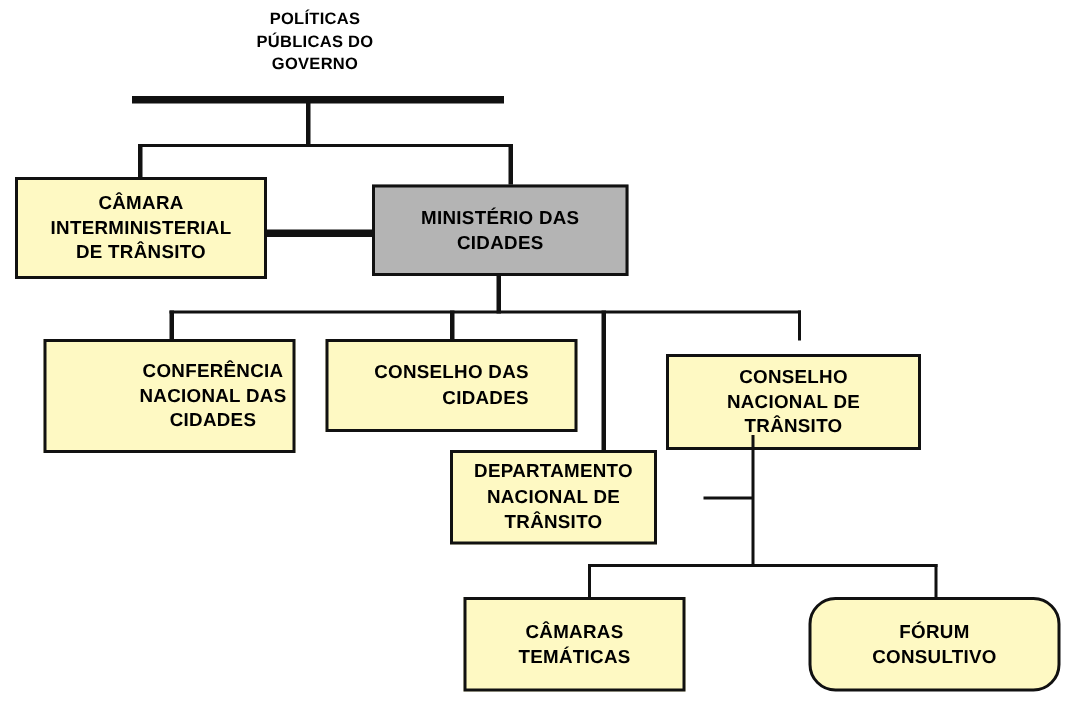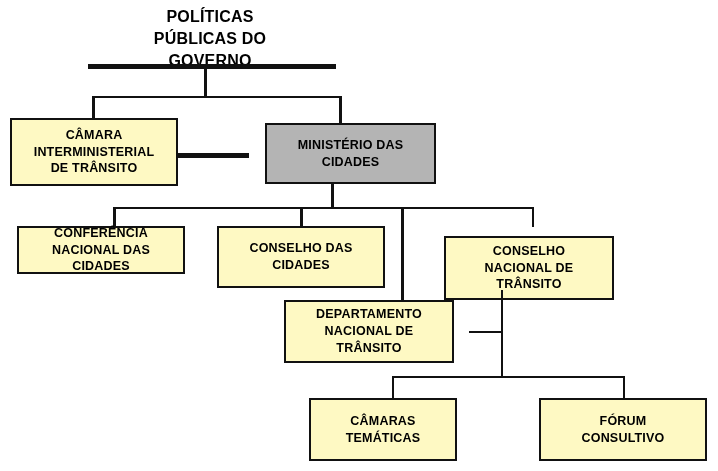--- a/index.html
+++ b/index.html
@@ -36,21 +36,21 @@
   .node .label {
     display: block;
     padding: 0 4px;
     white-space: pre-line;
   }
   .root-title {
     position: absolute;
     text-align: center;
     color: #000000;
     font-weight: bold;
-    font-size: 16px;
+    font-size: 11px;
     line-height: 1.36;
     letter-spacing: 0.2px;
     white-space: pre-line;
   }
   .conn {
     position: absolute;
     background: #111111;
   }
   .conn.h { height: 2px; }
   .conn.v { width: 2px; }
@@ -77,73 +77,73 @@
   <div class="conn thick-v" style="left:339px; top:96px; height:28px;"></div>
 
   <div class="node" style="left:10px; top:118px; width:168px; height:68px;">
     <span class="label">CÂMARA
 INTERMINISTERIAL
 DE TRÂNSITO</span>
   </div>
 
   <div class="conn thick-h" style="left:177px; top:153px; width:72px;"></div>
 
-  <div class="node shaded" style="left:265px; top:123px; width:171px; height:61px;">
+  <div class="node shaded" style="left:248px; top:123px; width:171px; height:61px;">
     <span class="label">MINISTÉRIO DAS
 CIDADES</span>
   </div>
 
   <div class="conn thick-v" style="left:331px; top:184px; height:25px;"></div>
 
   <div class="conn h" style="left:113px; top:207px; width:421px;"></div>
 
   <div class="conn thick-v" style="left:113px; top:207px; height:20px;"></div>
 
   <div class="conn thick-v" style="left:300px; top:207px; height:20px;"></div>
 
   <div class="conn thick-v" style="left:401px; top:207px; height:94px;"></div>
 
   <div class="conn v" style="left:532px; top:207px; height:20px;"></div>
 
-  <div class="node" style="left:17px; top:226px; width:168px; height:48px;">
+  <div class="node" style="left:29px; top:226px; width:168px; height:76px;justify-content:flex-end;">
     <span class="label">CONFERÊNCIA
 NACIONAL DAS
 CIDADES</span>
   </div>
 
-  <div class="node" style="left:217px; top:226px; width:168px; height:62px;">
+  <div class="node" style="left:217px; top:226px; width:168px; height:62px;text-align:right;">
     <span class="label">CONSELHO DAS
 CIDADES</span>
   </div>
 
   <div class="node" style="left:444px; top:236px; width:170px; height:64px;">
     <span class="label">CONSELHO
 NACIONAL DE
 TRÂNSITO</span>
   </div>
 
   <div class="conn v" style="left:501px; top:290px; height:87px;"></div>
 
-  <div class="node" style="left:284px; top:300px; width:170px; height:63px;">
+  <div class="node" style="left:300px; top:300px; width:138px; height:63px;">
     <span class="label">DEPARTAMENTO
 NACIONAL DE
 TRÂNSITO</span>
   </div>
 
   <div class="conn h" style="left:469px; top:331px; width:33px;"></div>
 
   <div class="conn h" style="left:392px; top:376px; width:233px;"></div>
 
   <div class="conn v" style="left:392px; top:376px; height:23px;"></div>
 
   <div class="conn v" style="left:623px; top:376px; height:23px;"></div>
 
   <div class="node" style="left:309px; top:398px; width:148px; height:63px;">
     <span class="label">CÂMARAS
 TEMÁTICAS</span>
   </div>
 
-  <div class="node" style="left:539px; top:398px; width:168px; height:63px;">
+  <div class="node" style="left:539px; top:398px; width:168px; height:63px;border-radius:18px;">
     <span class="label">FÓRUM
 CONSULTIVO</span>
   </div>
 
 </div>
 
 </body></html>

